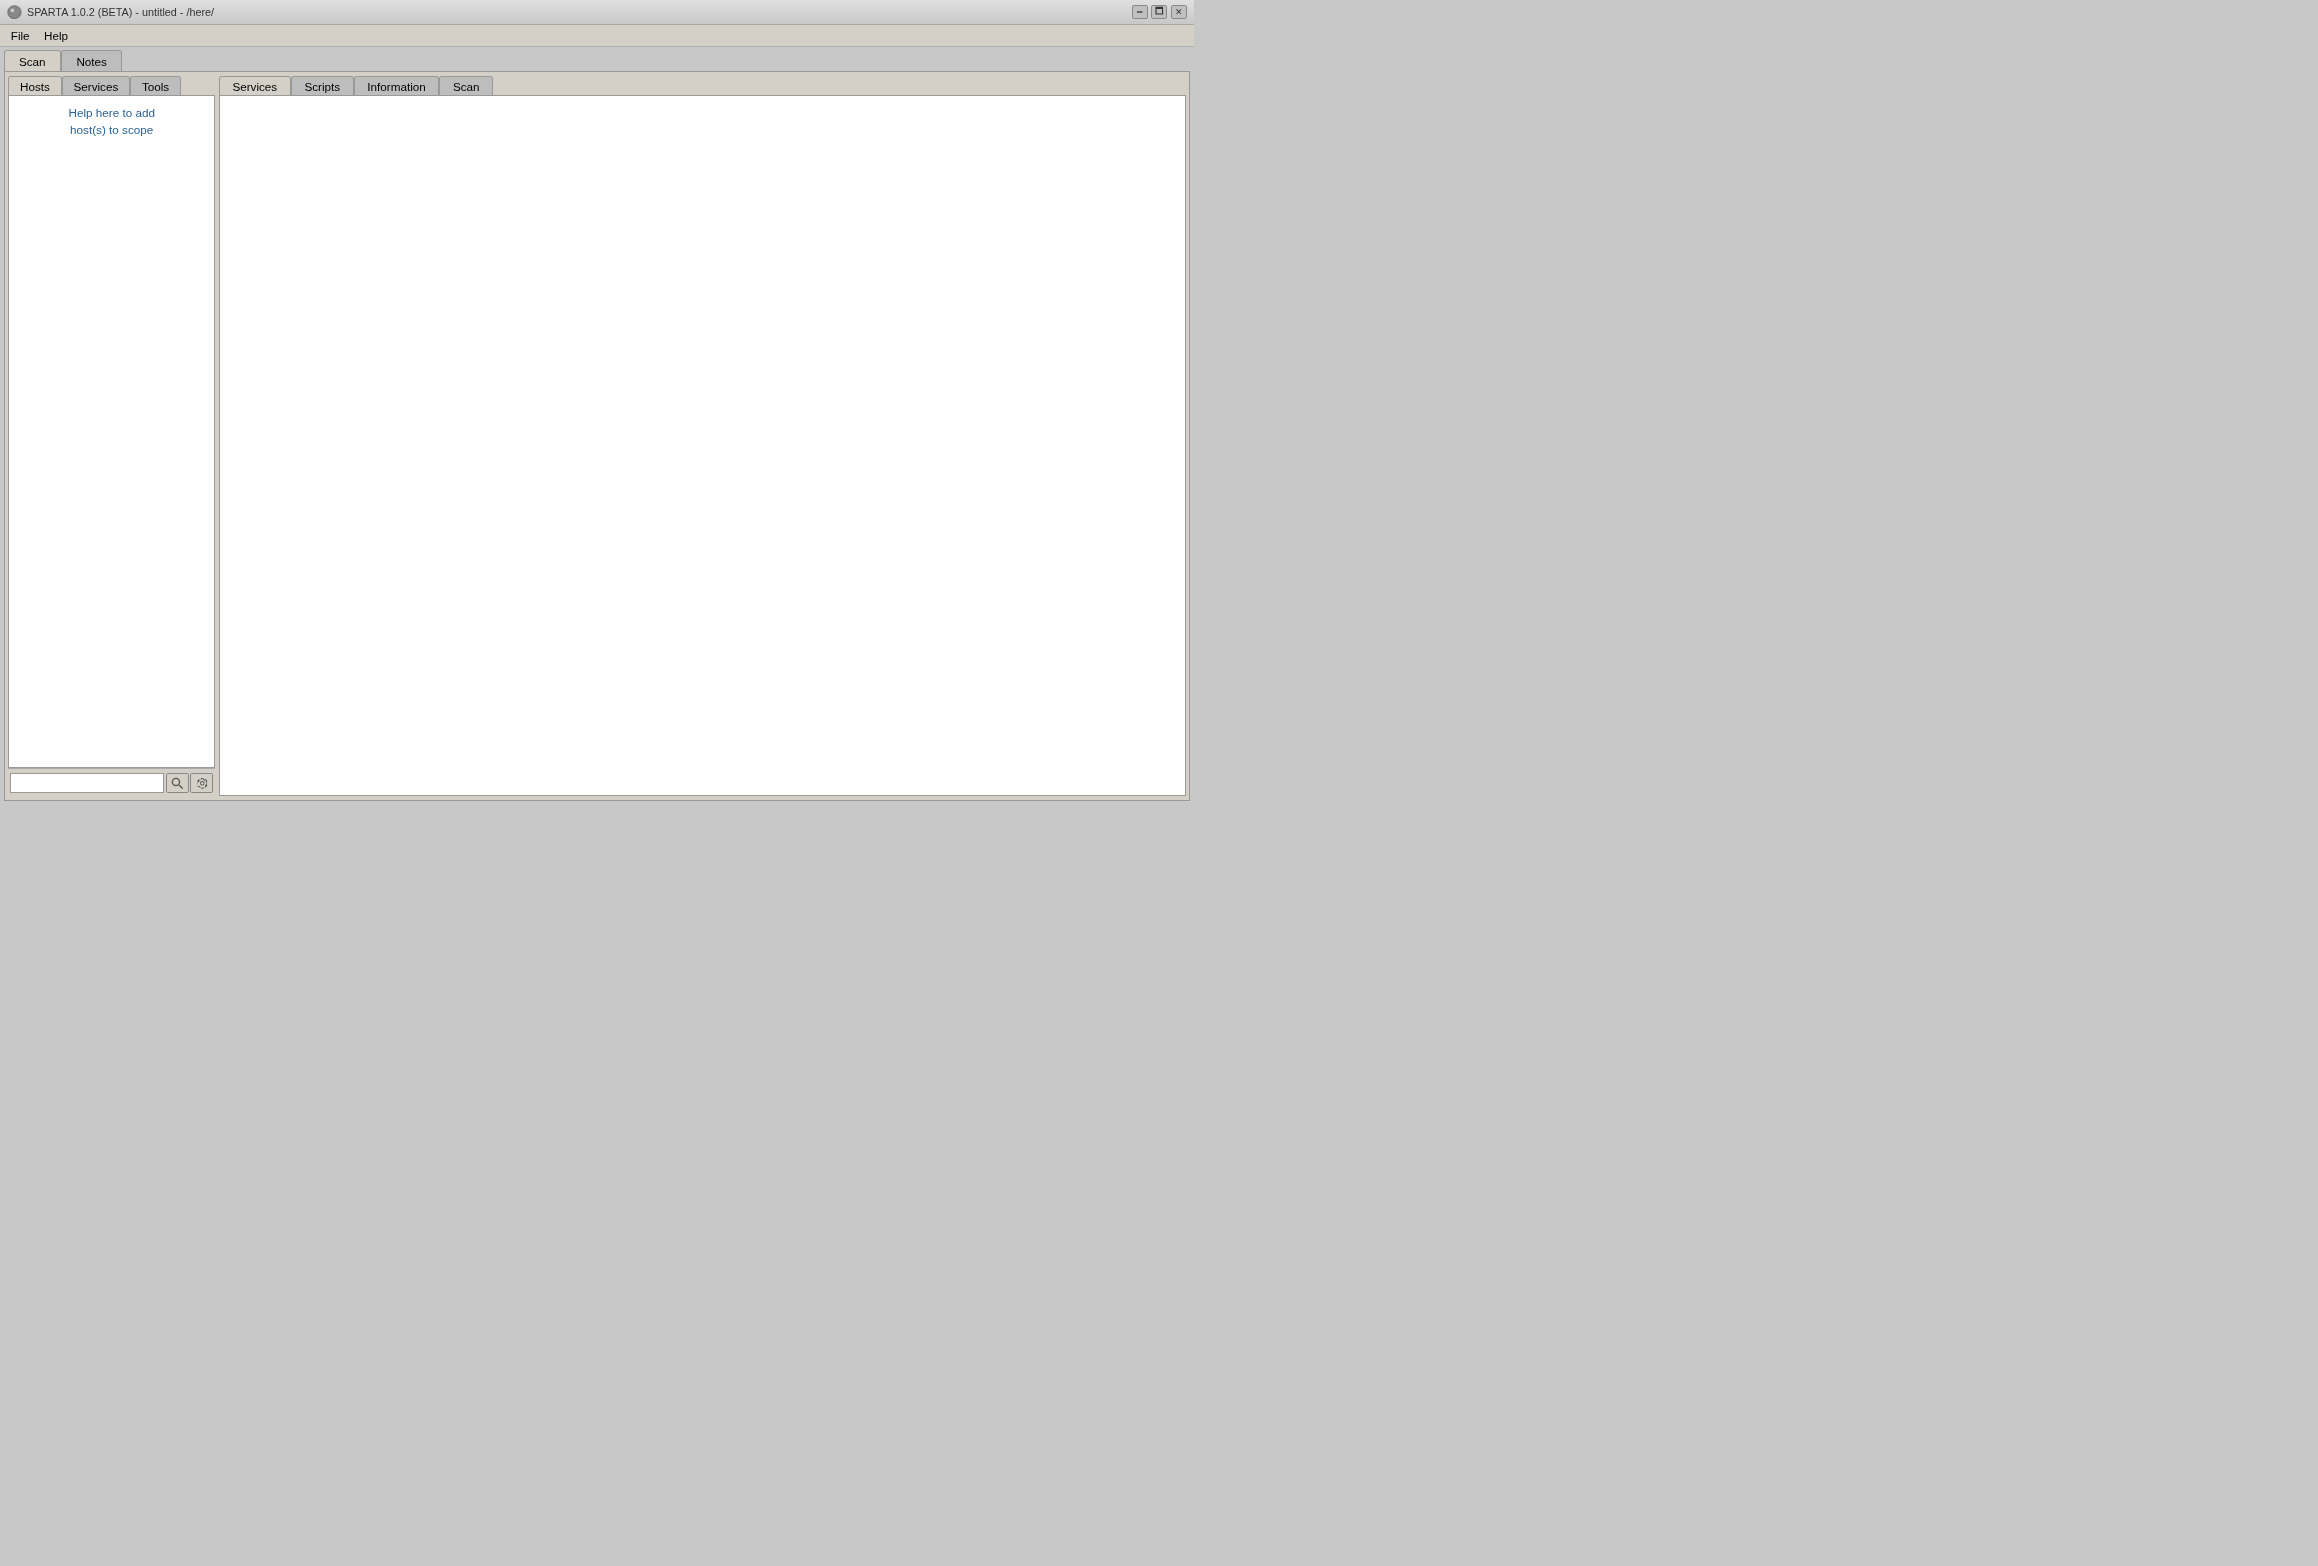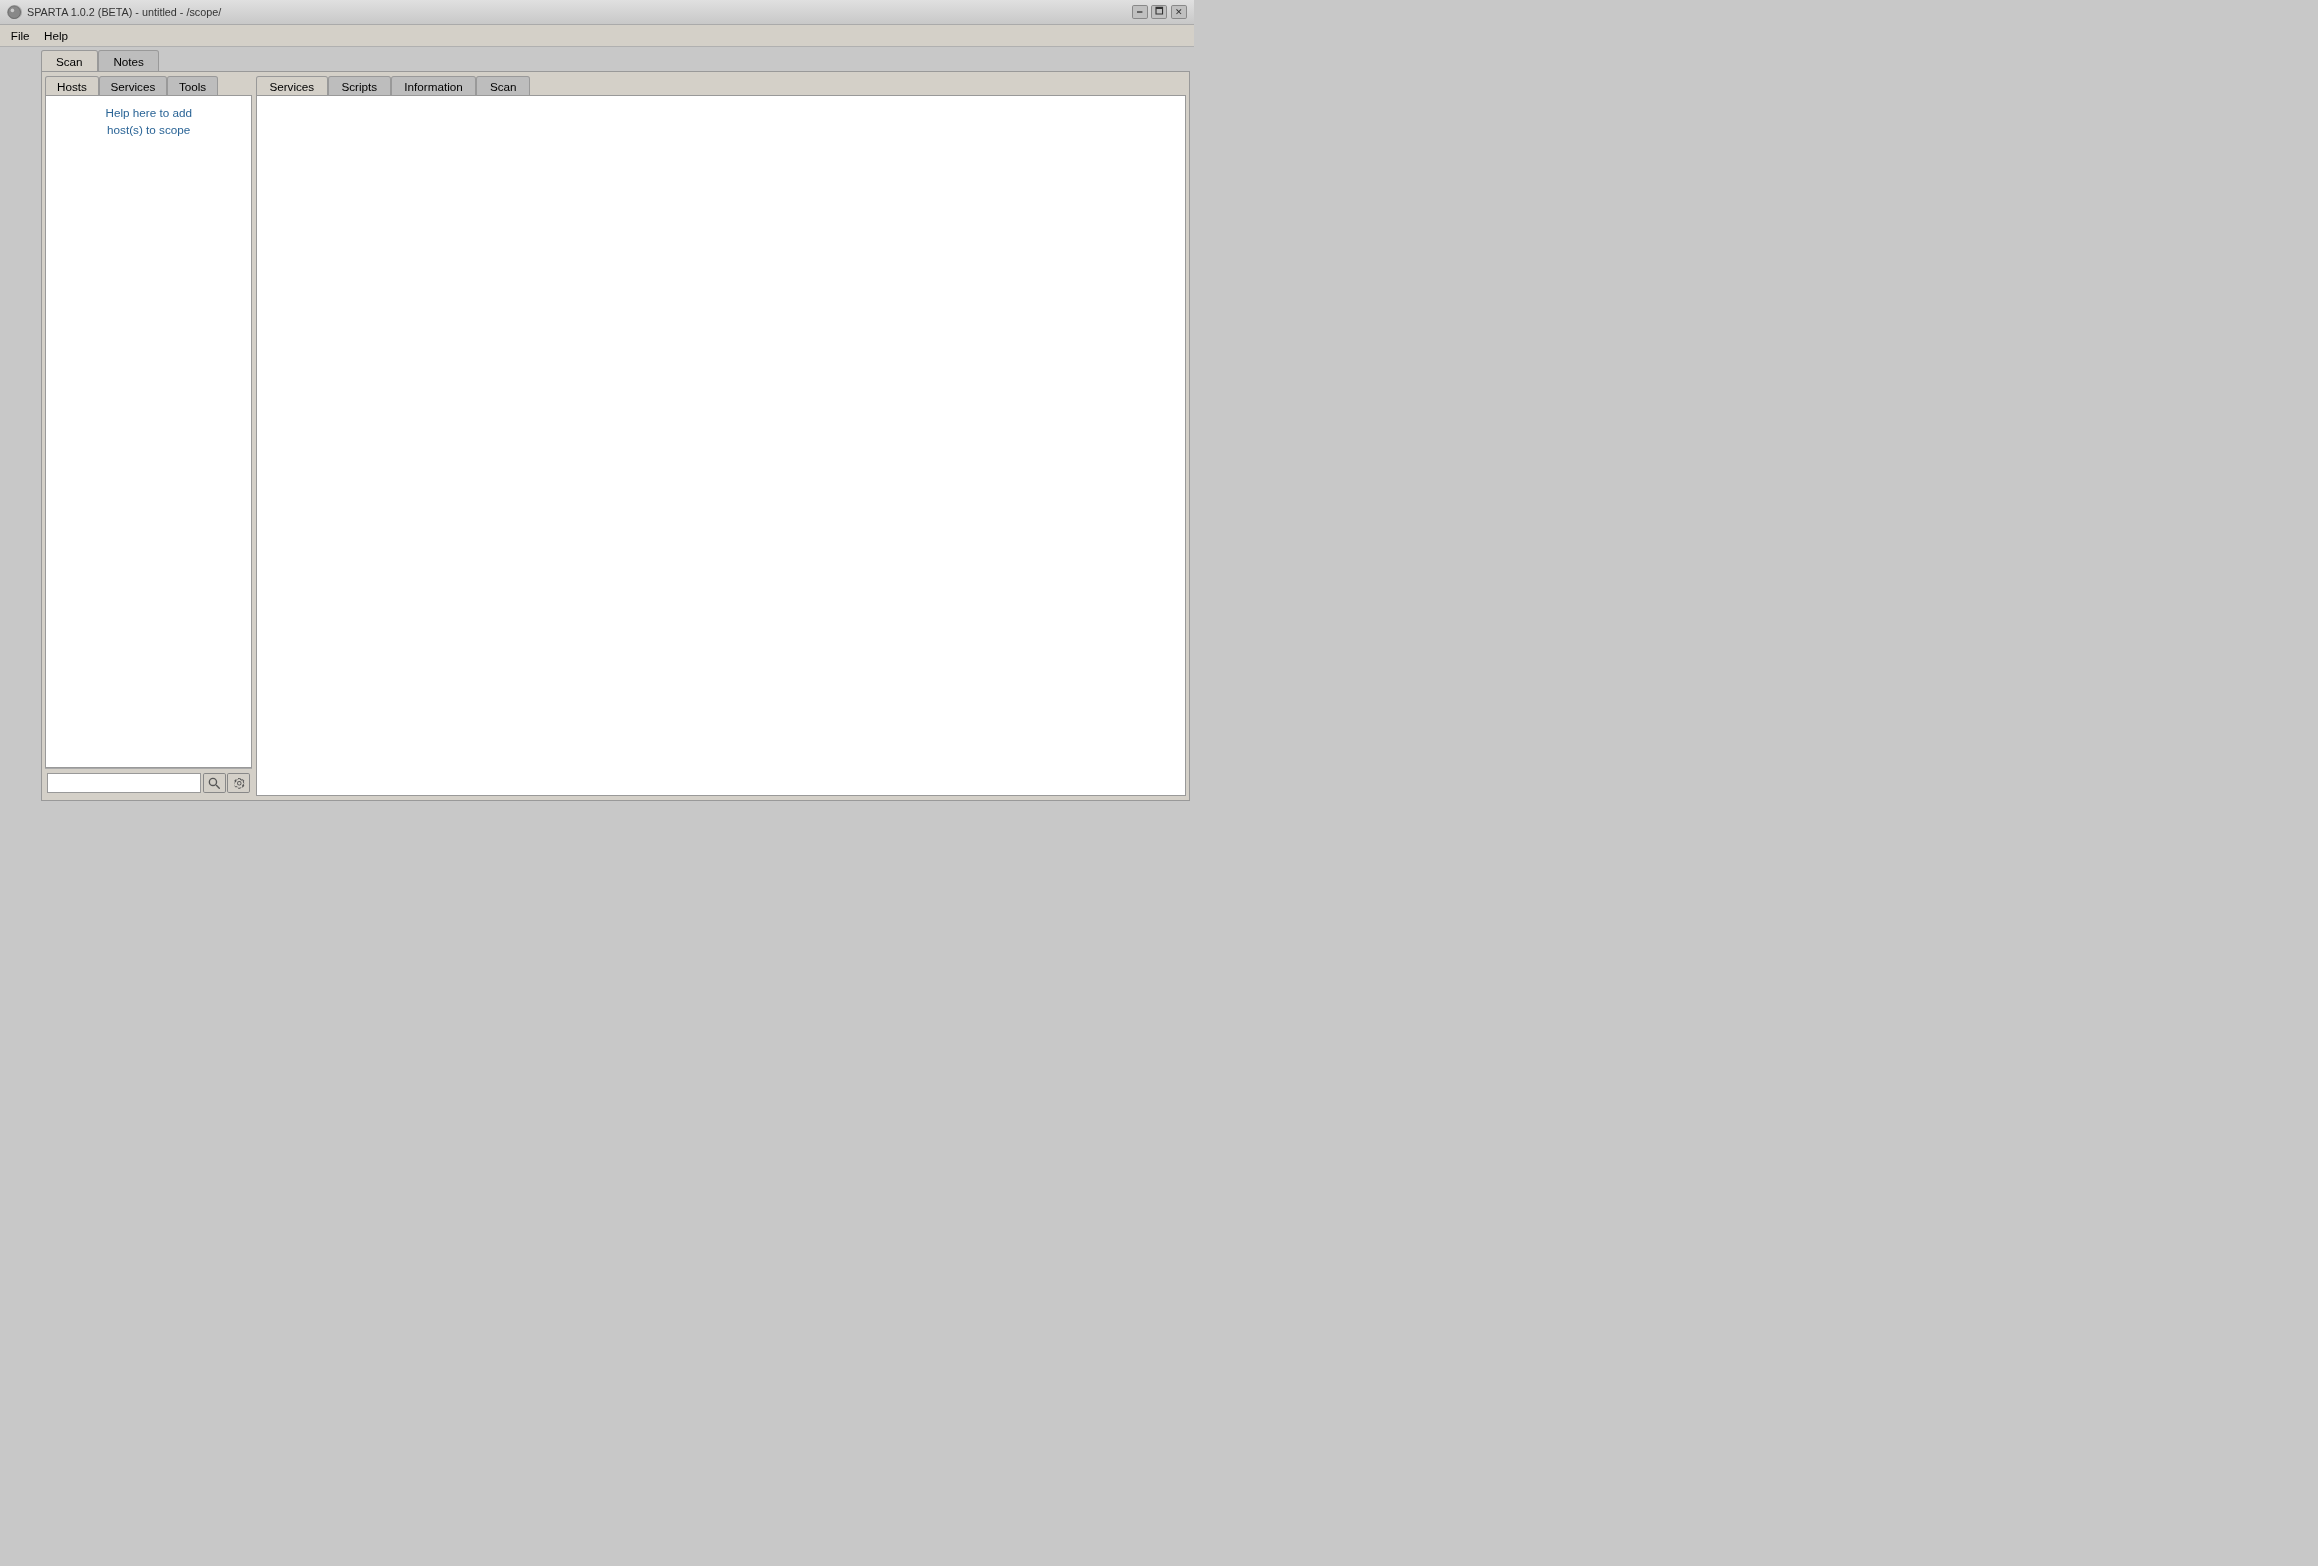--- a/index.html
+++ b/index.html
@@ -89,21 +89,20 @@
     }
 
     
     .main-container {
       background: #c8c8c8;
       padding: 3.6px;
       height: calc(805px - 47px);
       display: flex;
       flex-direction: column;
       gap: 18px;
-      margin-left: 37px;
     }
 
     
     .top-tabs {
       display: flex;
       align-items: flex-end;
       gap: 0;
       margin-bottom: 0;
     }
 
@@ -338,21 +337,21 @@
 <body>
 
 <div class="title-bar">
   <div class="title-bar-left">
     <div class="title-bar-icon">
       <svg width="14.4" height="14.4" viewBox="0 0 16 16">
         <circle cx="8" cy="8" r="7" fill="#888" stroke="#666" stroke-width="1"></circle>
         <circle cx="6" cy="6" r="2" fill="#ccc"></circle>
       </svg>
     </div>
-    <span class="title-bar-title">SPARTA 1.0.2 (BETA) - untitled - /scope/</span>
+    <span class="title-bar-title">SPARTA 1.0.2 (BETA) - untitled - /here/</span>
   </div>
   <div class="title-bar-controls">
     <div class="title-bar-btn">🗕</div>
     <div class="title-bar-btn">🗖</div>
     <div class="title-bar-btn">✕</div>
   </div>
 </div>
 
 <div class="menu-bar">
   <div class="menu-item">File</div>

